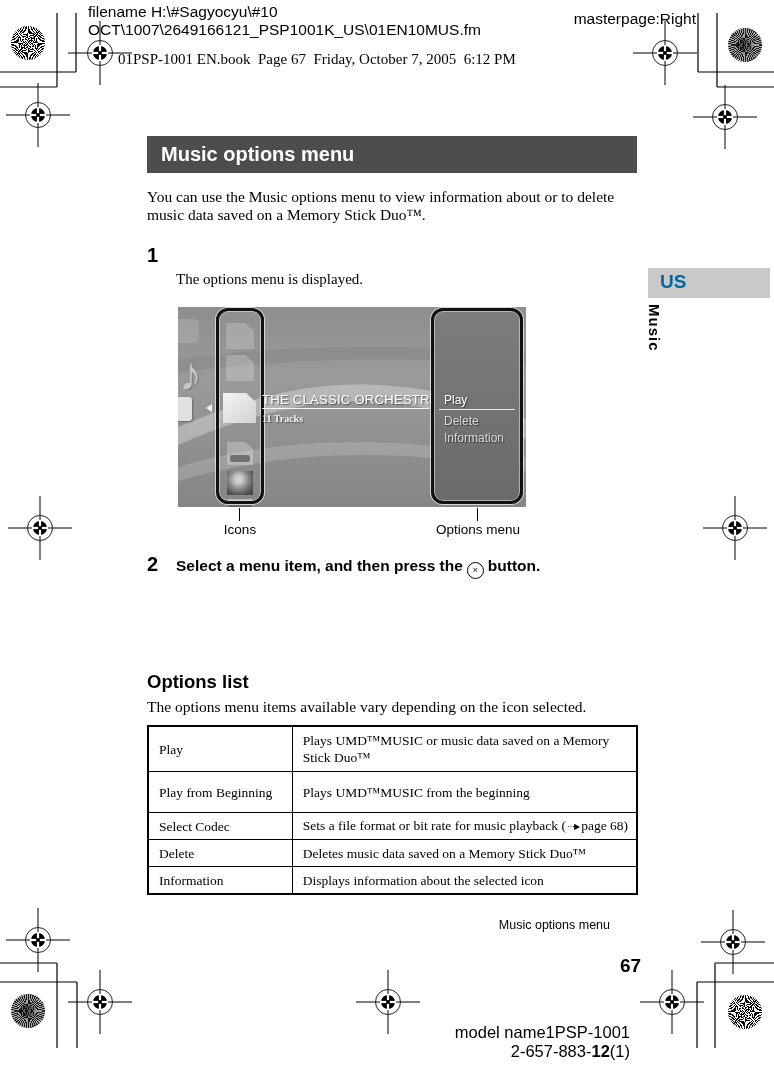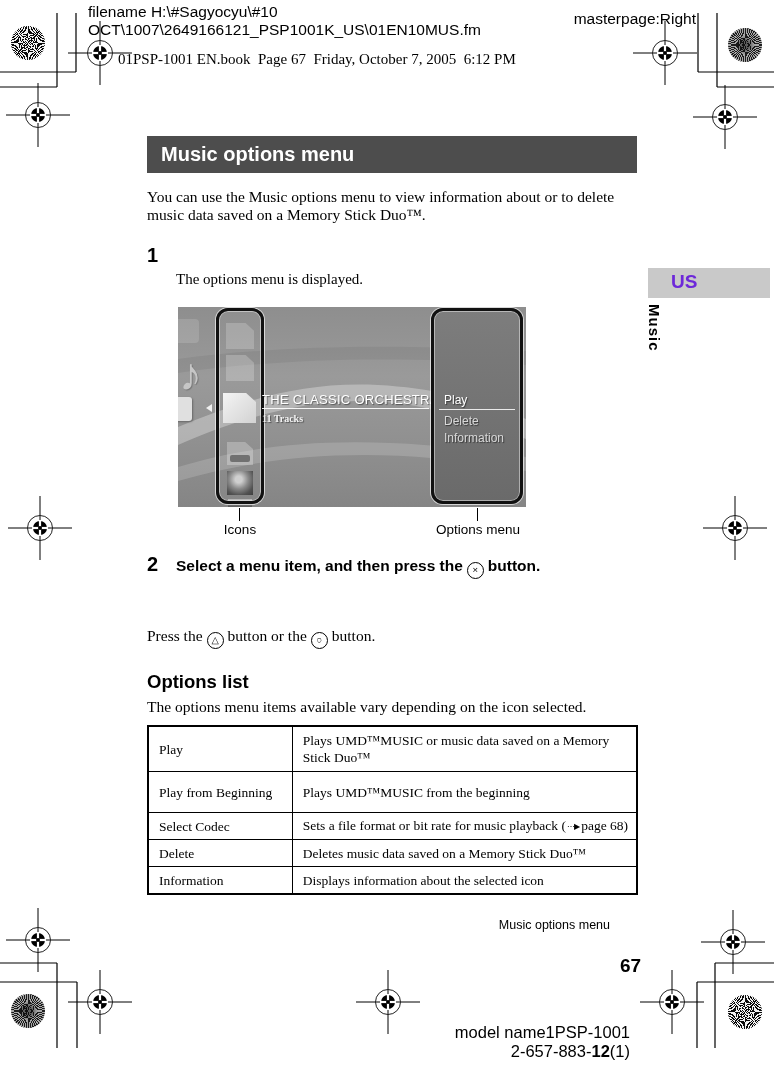--- a/index.html
+++ b/index.html
@@ -71,21 +71,21 @@
   tr.r2 td{height:34px;}
   tr.r3 td,tr.r4 td,tr.r5 td{height:20px;}
   .nowrap{white-space:nowrap;}
   .xref{display:inline-block;font-size:8px;letter-spacing:-1px;vertical-align:1px;margin:0 2px 0 1px;}
   
   .f-sec{left:440px;top:918px;width:170px;text-align:right;font-family:"Liberation Sans",sans-serif;font-size:12.5px;z-index:2;}
   .f-num{left:620px;top:911px;font-family:"Liberation Sans",sans-serif;font-weight:bold;font-size:19px;z-index:2;margin-top:44px;}
   .imprint{left:330px;top:1023px;width:300px;text-align:right;font-family:"Liberation Sans",sans-serif;font-size:16.5px;line-height:19px;z-index:2;}
   
   .ustab{left:648px;top:268px;width:122px;height:30px;background:#c9c9c9;z-index:2;}
-  .ustab span{display:block;padding:3px 0 0 23px;color:#6d28d9;font-family:"Liberation Sans",sans-serif;font-weight:bold;font-size:19px;}
+  .ustab span{display:block;padding:3px 0 0 12px;color:#0369a1;font-family:"Liberation Sans",sans-serif;font-weight:bold;font-size:19px;}
   .vtext{left:646px;top:304px;writing-mode:vertical-rl;text-orientation:sideways;
          font-family:"Liberation Sans",sans-serif;font-weight:bold;font-size:15px;letter-spacing:1px;z-index:2;}
 </style>
 </head>
 <body>
 
 <div class="page">
 
   <svg class="printmarks" width="774" height="1066" viewBox="0 0 774 1066" xmlns="http://www.w3.org/2000/svg" xmlns:xlink="http://www.w3.org/1999/xlink">
     <defs>
@@ -178,23 +178,20 @@
   <div class="leader" style="left:239px;top:508px"></div>
   <div class="leader" style="left:477px;top:508px"></div>
   <div class="shotlbl" style="left:205px;top:522px;width:70px">Icons</div>
   <div class="shotlbl" style="left:418px;top:522px;width:120px">Options menu</div>
 
   <div class="abs stepnum" style="left:147px;top:553px">2</div>
   <div class="abs stephead" style="left:176px;top:557px;width:480px">
     <span>Select a menu item, and then press the</span><span class="pbtn">×</span><span>button.</span>
   </div>
 
-  <div class="abs body-p" style="left:147px;top:627px">
-    <span>Press the</span><span class="pbtn">△</span><span>button or the</span><span class="pbtn">○</span><span>button.</span>
-  </div>
 
   <div class="abs h2" style="left:147px;top:671px">Options list</div>
   <div class="abs body-p" style="left:147px;top:698px">The options menu items available vary depending on the icon selected.</div>
 
   <table class="opts">
     <tbody>
       <tr class="r1">
         <td class="c1">Play</td>
         <td>Plays UMD™MUSIC or music data saved on a Memory Stick Duo™</td>
       </tr>

